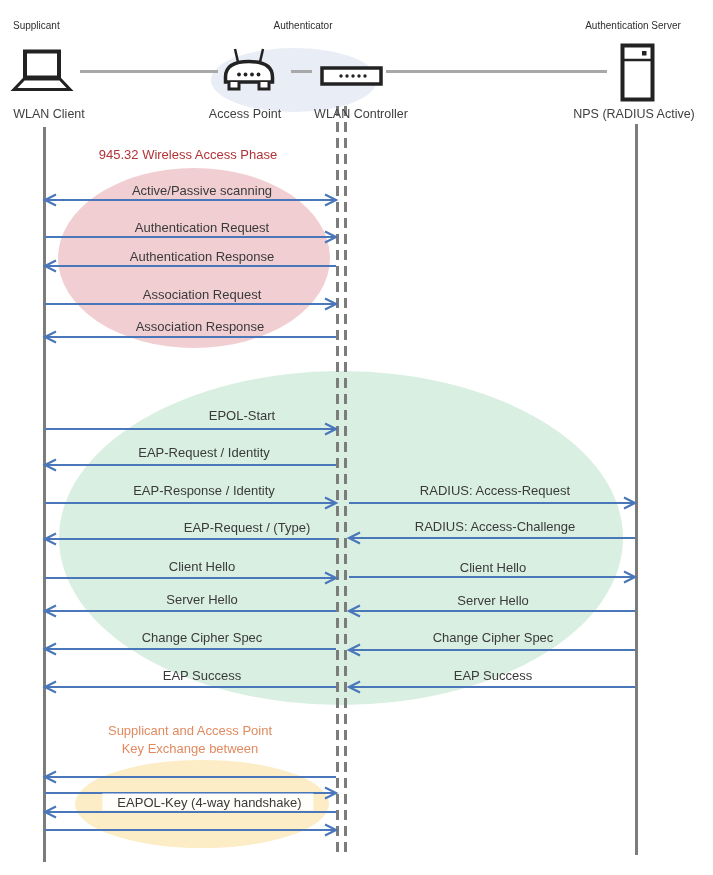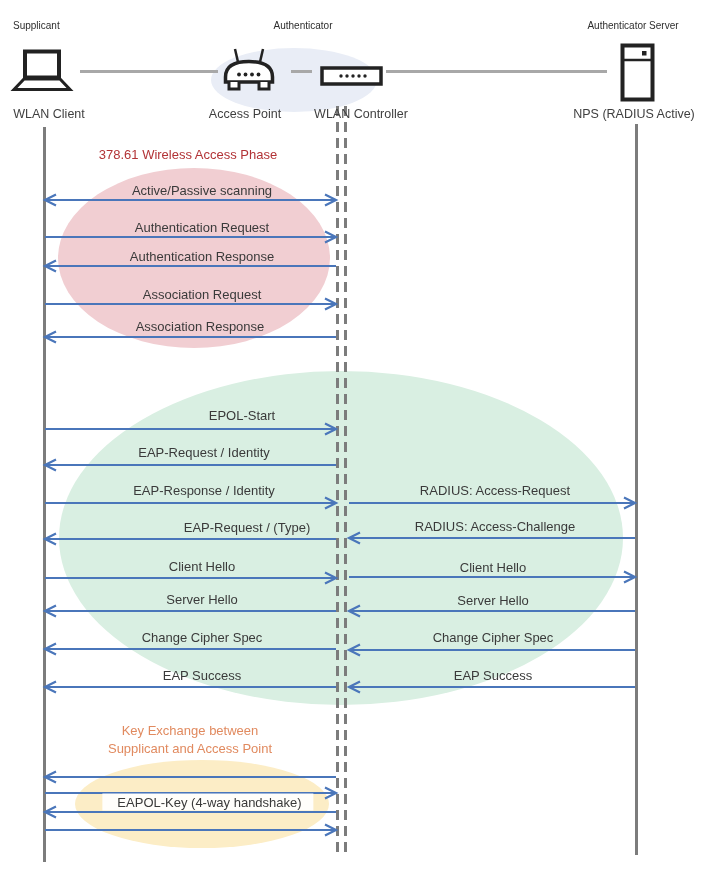--- a/index.html
+++ b/index.html
@@ -43,21 +43,21 @@
   <div class="conn" style="left:291px;width:21px;"></div>
   <div class="conn" style="left:386px;width:221px;"></div>
 
   <div class="lifeline" style="left:43px;top:127px;height:735px;"></div>
   <div class="dashline" style="left:336px;top:106px;height:746px;"></div>
   <div class="dashline" style="left:344px;top:106px;height:746px;"></div>
   <div class="lifeline" style="left:635px;top:124px;height:731px;"></div>
 
   <div class="role-label" style="left:13px;">Supplicant</div>
   <div class="role-label centered" style="left:303px;">Authenticator</div>
-  <div class="role-label centered" style="left:633px;">Authenticator Server</div>
+  <div class="role-label centered" style="left:633px;">Authentication Server</div>
 
   <svg class="icon" style="left:10px;top:49px;" width="65" height="44" viewBox="0 0 65 44">
     <rect x="15" y="2.5" width="34" height="26" fill="#fff" stroke="#222" stroke-width="4"></rect>
     <path d="M14 30 L50 30 L60 40.5 L4 40.5 Z" fill="#fff" stroke="#222" stroke-width="3"></path>
   </svg>
 
   <svg class="icon" style="left:222px;top:48px;" width="54" height="45" viewBox="0 0 54 45">
     <line x1="13" y1="1" x2="16" y2="14" stroke="#222" stroke-width="2.5"></line>
     <line x1="41" y1="1" x2="38" y2="14" stroke="#222" stroke-width="2.5"></line>
     <path d="M3.5 34 L3.5 29 Q3.5 13.5 27 13.5 Q50.5 13.5 50.5 29 L50.5 34 Z" fill="#fff" stroke="#222" stroke-width="3.5"></path>
@@ -82,24 +82,24 @@
     <rect x="2.5" y="2.5" width="30" height="54" fill="#fff" stroke="#222" stroke-width="4"></rect>
     <line x1="4" y1="17" x2="31" y2="17" stroke="#222" stroke-width="2.5"></line>
     <rect x="22" y="8" width="4.5" height="4.5" fill="#222"></rect>
   </svg>
 
   <div class="node-label" style="left:49px;">WLAN Client</div>
   <div class="node-label" style="left:245px;">Access Point</div>
   <div class="node-label" style="left:361px;">WLAN Controller</div>
   <div class="node-label" style="left:634px;">NPS (RADIUS Active)</div>
 
-  <div class="phase-title t-red" style="left:188px;top:147px;">378.61 Wireless Access Phase</div>
+  <div class="phase-title t-red" style="left:188px;top:147px;">945.32 Wireless Access Phase</div>
   <div class="phase-title t-orange" style="left:190px;top:722px;">
+    <div>Supplicant and Access Point</div>
     <div>Key Exchange between</div>
-    <div>Supplicant and Access Point</div>
   </div>
 
   <svg id="arrow-layer" width="713" height="875">
       <g>
         <line x1="45" x2="336" y1="200" y2="200" stroke="#4a76ba" stroke-width="2.2"></line>
         <polyline points="325,194.5 336,200 325,205.5" fill="none" stroke="#4a76ba" stroke-width="2.2"></polyline>
         <polyline points="56,194.5 45,200 56,205.5" fill="none" stroke="#4a76ba" stroke-width="2.2"></polyline>
       </g>
       <g>
         <line x1="45" x2="336" y1="237" y2="237" stroke="#4a76ba" stroke-width="2.2"></line>

